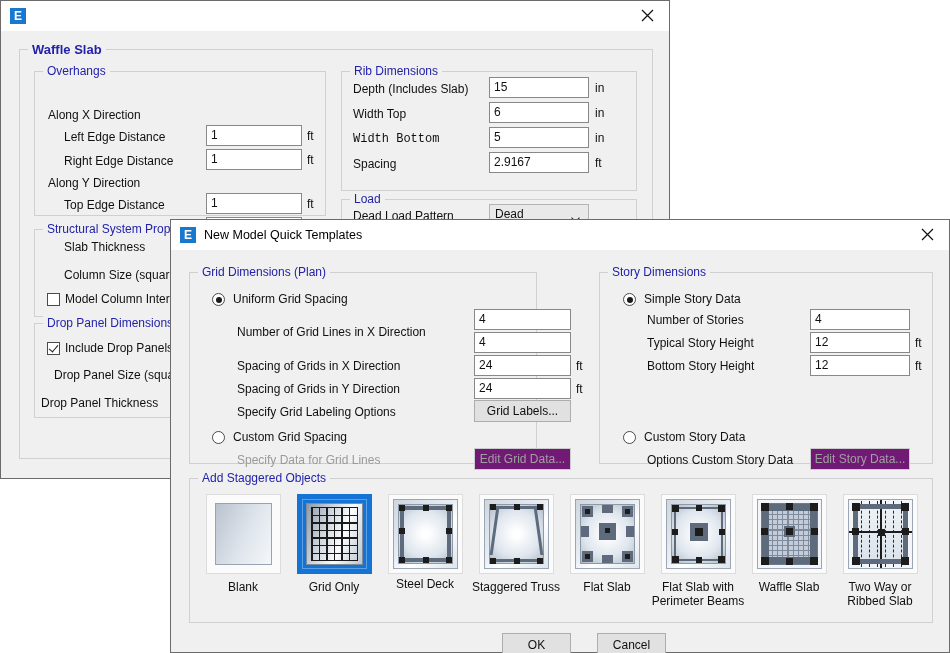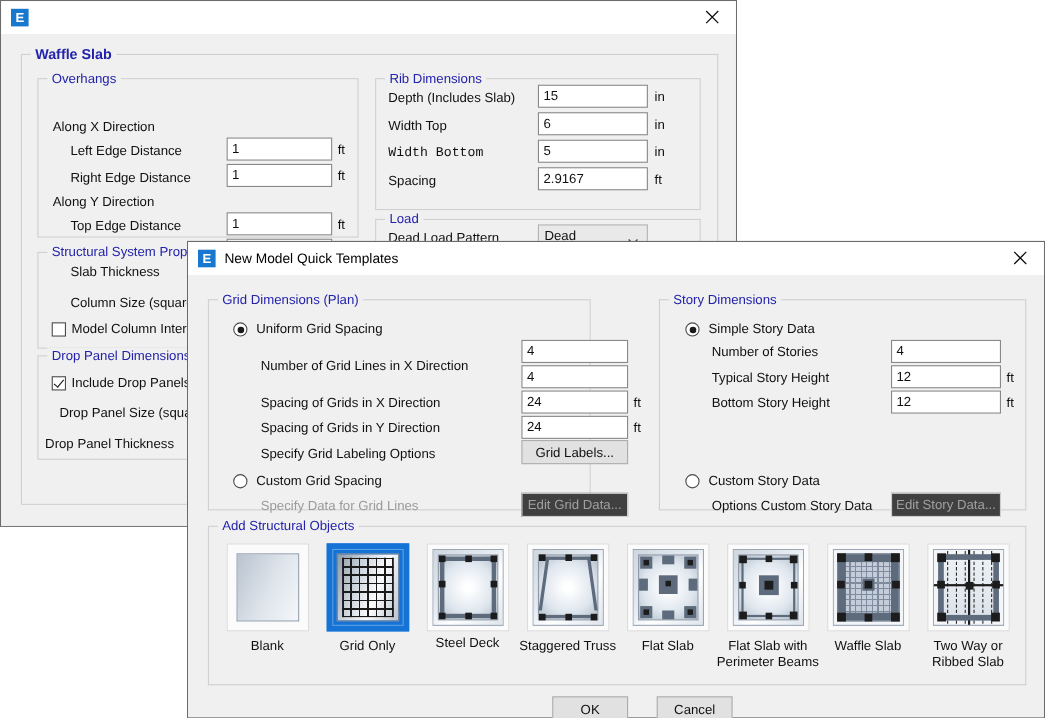--- a/index.html
+++ b/index.html
@@ -139,21 +139,21 @@
     box-sizing: border-box;
     font-size: 12px;
     color: #101010;
     display: flex;
     align-items: center;
     justify-content: center;
     font-family: "Liberation Sans", sans-serif;
   }
   .btn.disabled {
     color: #a0a0a0;
-    background: #404040;
+    background: #701a75;
     border-color: #cccccc;
   }
 
   
   .radio {
     position: absolute;
     width: 13px; height: 13px;
     border: 1px solid #4a4a4a;
     border-radius: 50%;
     box-sizing: border-box;
@@ -438,21 +438,21 @@
     <div class="lbl" style="left:476px; top:109px;">Bottom Story Height</div>
     <div class="tbox" style="left:639px; top:105px; width:100px;">12</div>
     <div class="unit" style="left:744px; top:109px;">ft</div>
 
     <div class="radio" style="left:452px; top:181px;"></div>
     <div class="lbl" style="left:473px; top:180px;">Custom Story Data</div>
     <div class="lbl" style="left:476px; top:203px;">Options Custom Story Data</div>
     <div class="btn disabled" style="left:639px; top:198px; width:100px; height:22px;">Edit Story Data...</div>
 
     <div class="group" style="left:18px; top:228px; width:744px; height:145px;">
-      <div class="legend">Add Structural Objects</div>
+      <div class="legend">Add Staggered Objects</div>
     </div>
 
     <div class="tile" style="left:35px; top:244px;">
       <div class="art">
         <div class="plate-blank"></div>
       </div>
     </div>
     <div class="tile-cap" style="left:17px; top:330px;">Blank</div>
 
     <div class="tile sel" style="left:126px; top:244px;">

